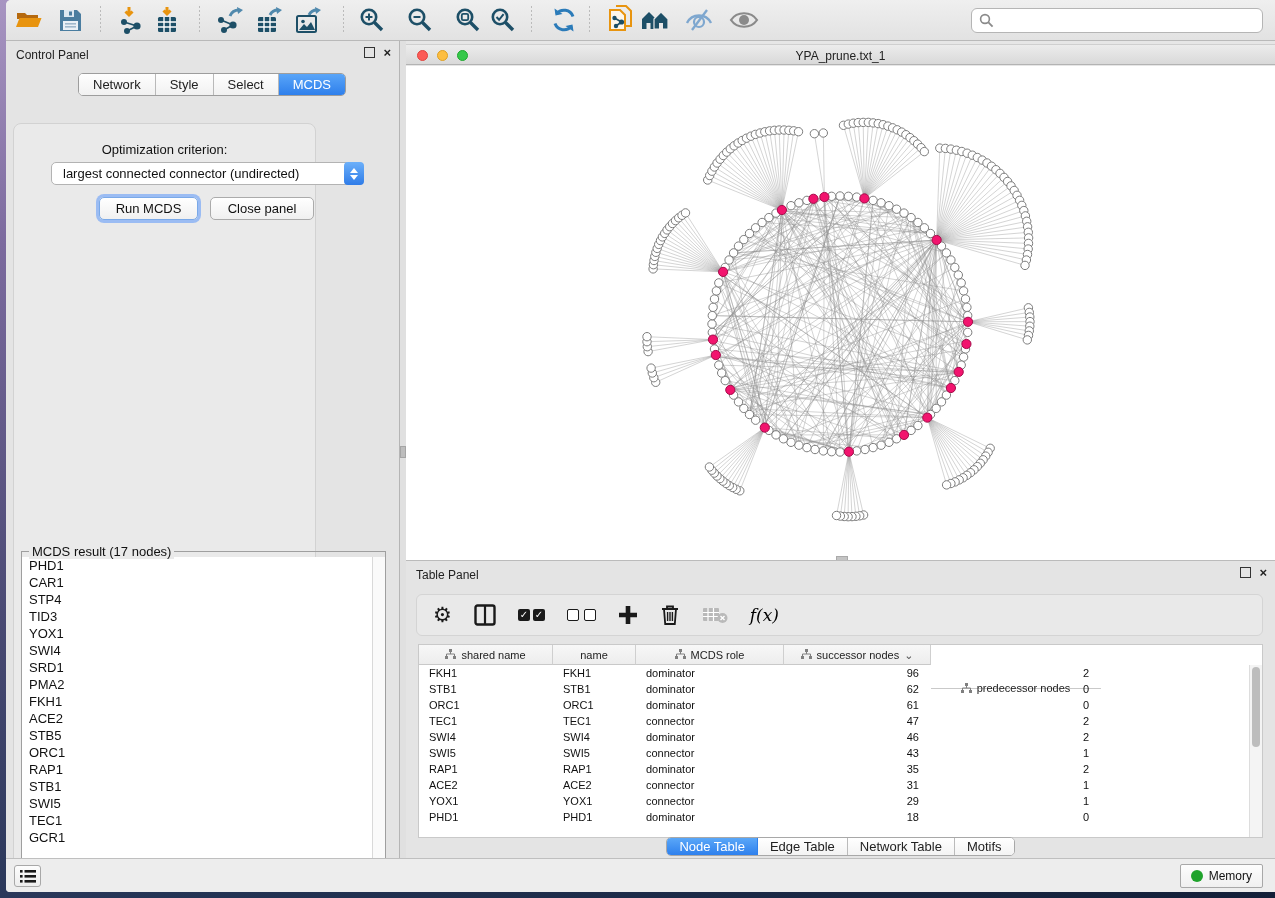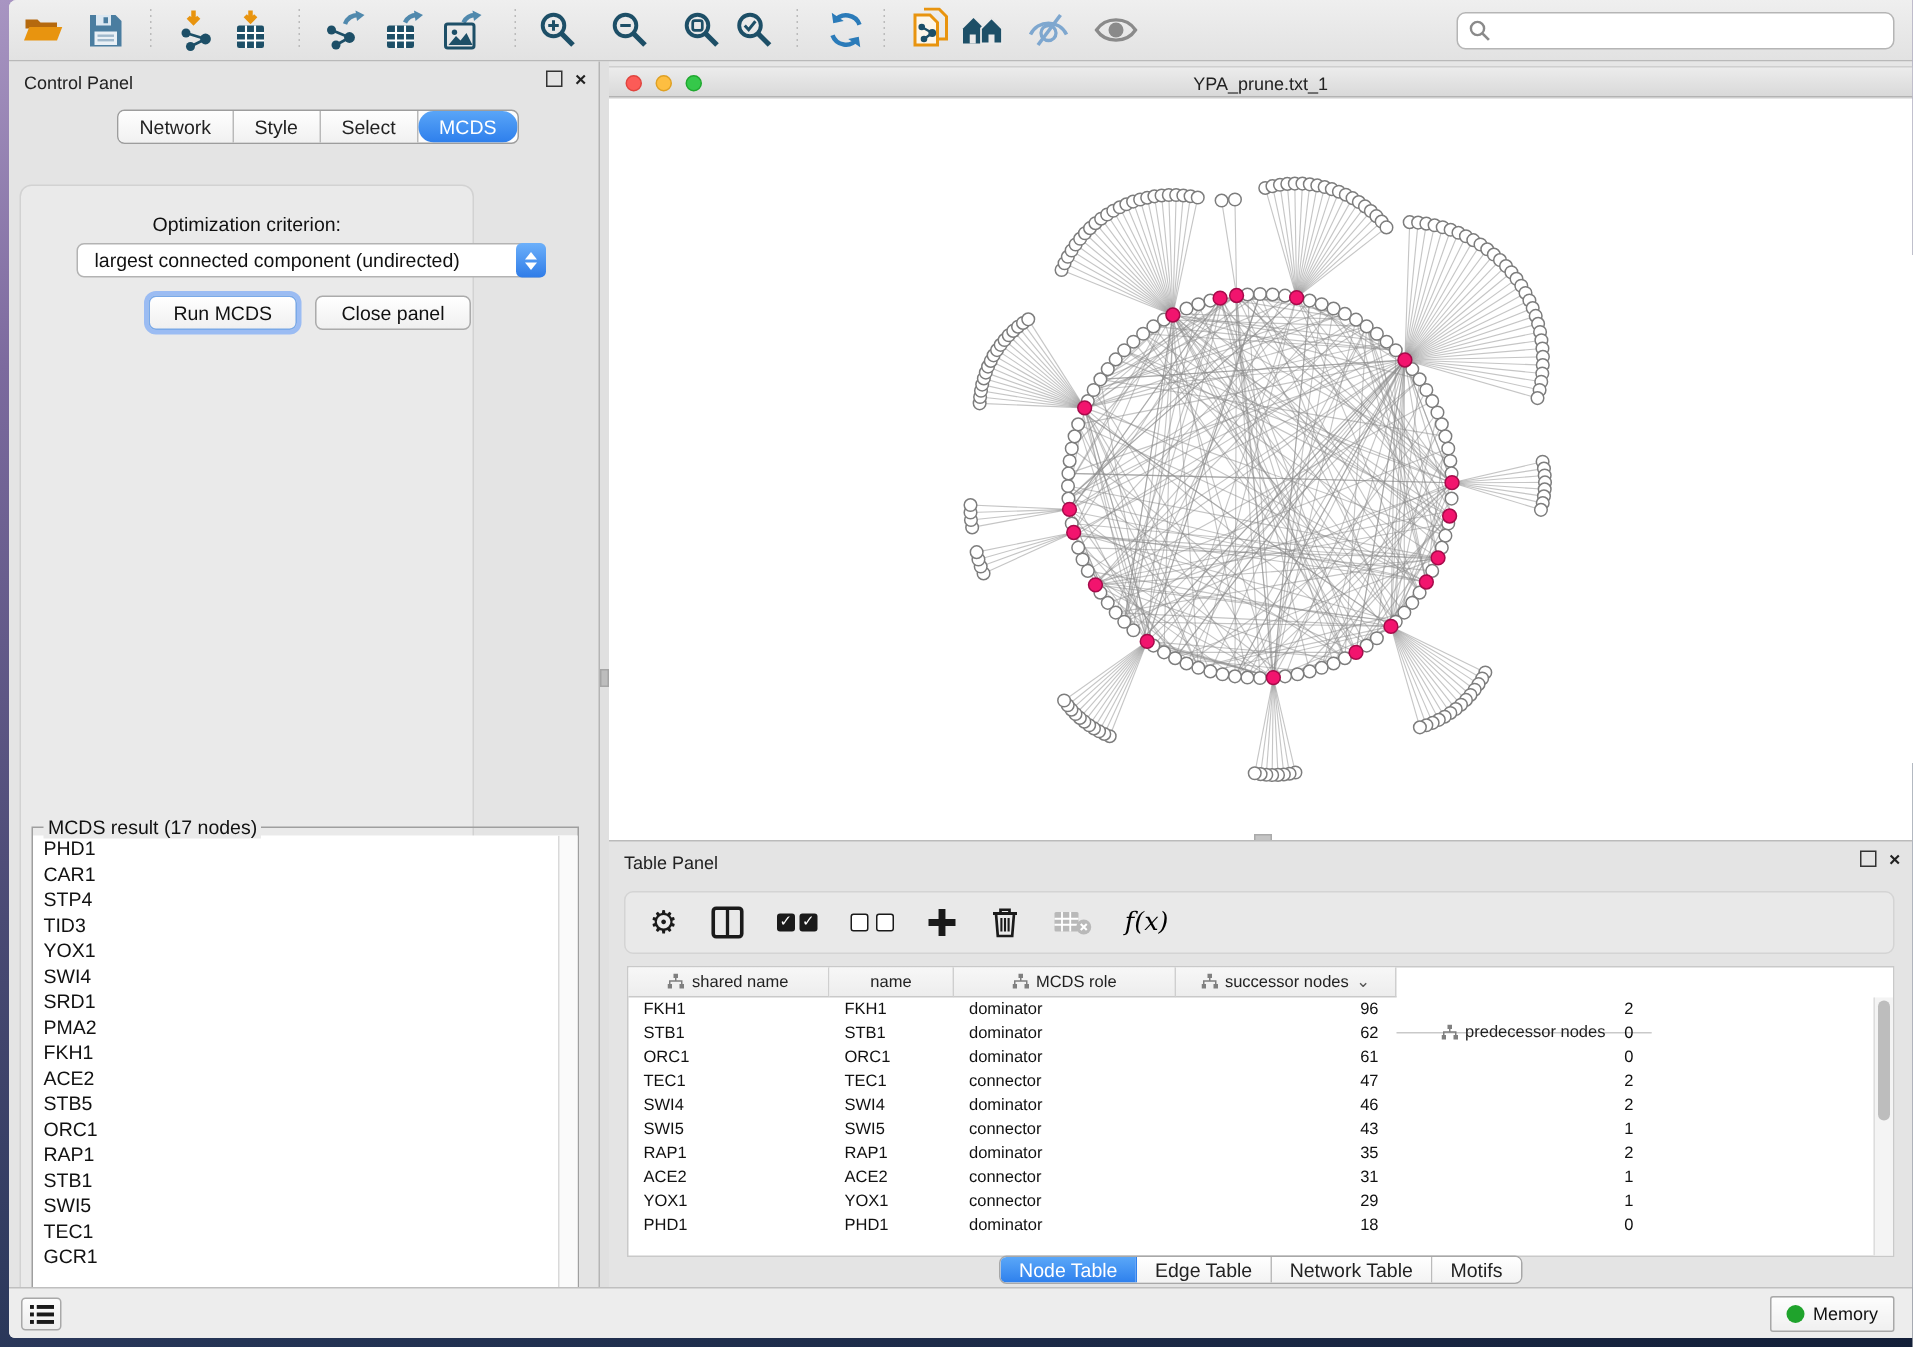--- a/index.html
+++ b/index.html
@@ -31,21 +31,21 @@
   .win-btns { position:absolute; right:8px; top:6px; display:flex; gap:8px; align-items:center; }
   .float-btn { width:11px; height:11px; border:1.5px solid #333; background:transparent; }
   .close-btn { font-size:13px; font-weight:900; color:#222; line-height:11px; }
 
   .cp-tabs { position:absolute; left:72px; top:32px; display:flex; height:23px;
     border:1px solid #9d9d9d; border-radius:5px; overflow:hidden; background:#fdfdfd; }
   .cp-tab { padding:0 14px; font-size:13px; color:#222; display:flex; align-items:center;
     border-right:1px solid #b9b9b9; background:linear-gradient(#fefefe,#f1f1f1); }
   .cp-tab:last-child { border-right:none; }
   .cp-tab.active { background:linear-gradient(#59a5f8,#2e7fec); color:#fff;
-    border-right-color:#2e7fec;border-radius:10px; }
+    border-right-color:#2e7fec; }
 
   .cp-inner { position:absolute; left:7px; top:54px; width:303px; height:752px;
     background:#eaeaea; border:1px solid #d2d2d2; border-radius:8px;margin-top:28px; }
   .opt-label { position:absolute; left:0; top:18px; width:100%; text-align:center;
     font-size:13px; color:#111; }
   .dropdown { position:absolute; left:37px; top:38px; width:313px; height:23px;
     background:#fff; border:1px solid #b3b3b3; border-radius:5px;
     display:flex; align-items:center; }
   .dropdown .dd-text { flex:1; font-size:13px; color:#111; padding-left:11px; }
   .dd-stepper { width:20px; height:23px; margin:-1px -1px -1px 0; border-radius:4px;
@@ -305,21 +305,21 @@
     </div>
     <div class="cp-tabs">
         <div class="cp-tab">Network</div>
         <div class="cp-tab">Style</div>
         <div class="cp-tab">Select</div>
         <div class="cp-tab active">MCDS</div>
       </div>
     <div class="cp-inner">
       <div class="opt-label">Optimization criterion:</div>
       <div class="dropdown">
-        <span class="dd-text">largest connected component (undirected)</span>
+        <span class="dd-text">largest connected connector (undirected)</span>
         <span class="dd-stepper">
           <span class="tri-up"></span>
             <span class="tri-down"></span>
         </span>
       </div>
       <div class="cp-btn focused" style="left:85px; width:99px;">Run MCDS</div>
       <div class="cp-btn" style="left:196px; width:104px;">Close panel</div>
       <div class="groupbox">
         <span class="gb-label">MCDS result (17 nodes)</span>
         <div class="gb-border"></div>

